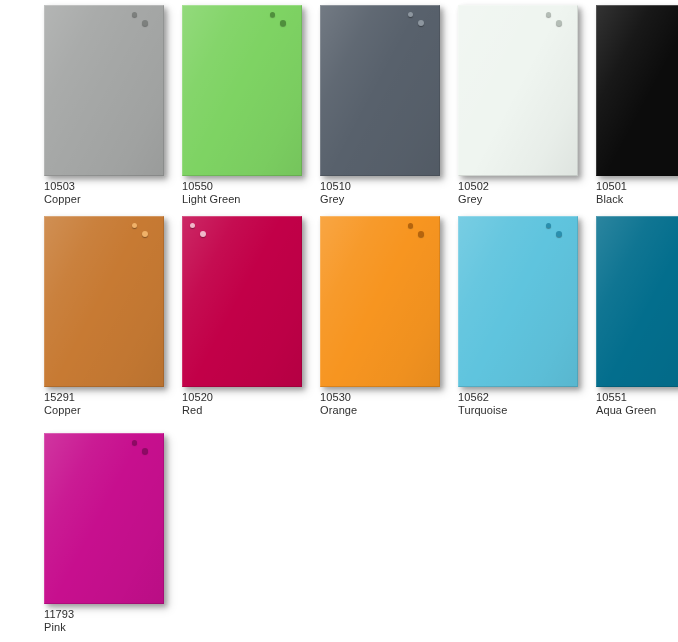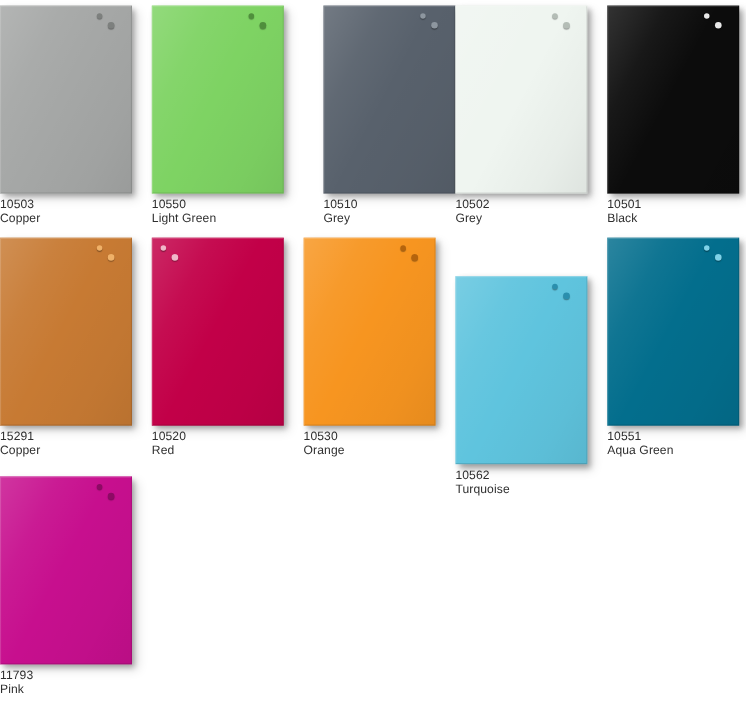--- a/index.html
+++ b/index.html
@@ -17,20 +17,21 @@
 
   #catalog {
     position: relative;
     width: 678px;
     height: 642px;
   }
 
   .swatch-cell {
     position: absolute;
     width: 115px;
+    padding-left: 44px;
   }
 
   .board {
     position: relative;
     width: 120px;
     height: 171px;
     box-sizing: border-box;
     box-shadow:
       3px 3px 5px rgba(0, 0, 0, 0.30),
       5px 5px 9px rgba(0, 0, 0, 0.13);
@@ -119,21 +120,21 @@
         <div class="magnets right">
           <div class="magnet m1" style="background: rgb(79, 143, 60);"></div>
           <div class="magnet m2" style="background: rgb(79, 143, 60);"></div>
         </div>
       </div>
       <div class="caption">
         <span class="code">10550</span>
         <span class="name">Light Green</span>
       </div>
     </div>
-    <div class="swatch-cell" style="left: 276px; top: 5px; margin-left: 18px;">
+    <div class="swatch-cell" style="left: 276px; top: 5px;">
       <div class="board" style="width: 120px; height: 171px; background: rgb(88, 97, 108);">
         <div class="sheen"></div>
         <div class="edge"></div>
         <div class="magnets right">
           <div class="magnet m1" style="background: rgb(141, 150, 159);"></div>
           <div class="magnet m2" style="background: rgb(141, 150, 159);"></div>
         </div>
       </div>
       <div class="caption">
         <span class="code">10510</span>
@@ -203,21 +204,21 @@
         <div class="magnets right">
           <div class="magnet m1" style="background: rgb(181, 100, 13);"></div>
           <div class="magnet m2" style="background: rgb(181, 100, 13);"></div>
         </div>
       </div>
       <div class="caption">
         <span class="code">10530</span>
         <span class="name">Orange</span>
       </div>
     </div>
-    <div class="swatch-cell" style="left: 414px; top: 216px; margin-top: 35px;">
+    <div class="swatch-cell" style="left: 414px; top: 216px;">
       <div class="board" style="width: 120px; height: 171px; background: rgb(95, 196, 222);">
         <div class="sheen"></div>
         <div class="edge"></div>
         <div class="magnets right">
           <div class="magnet m1" style="background: rgb(42, 143, 174);"></div>
           <div class="magnet m2" style="background: rgb(42, 143, 174);"></div>
         </div>
       </div>
       <div class="caption">
         <span class="code">10562</span>

